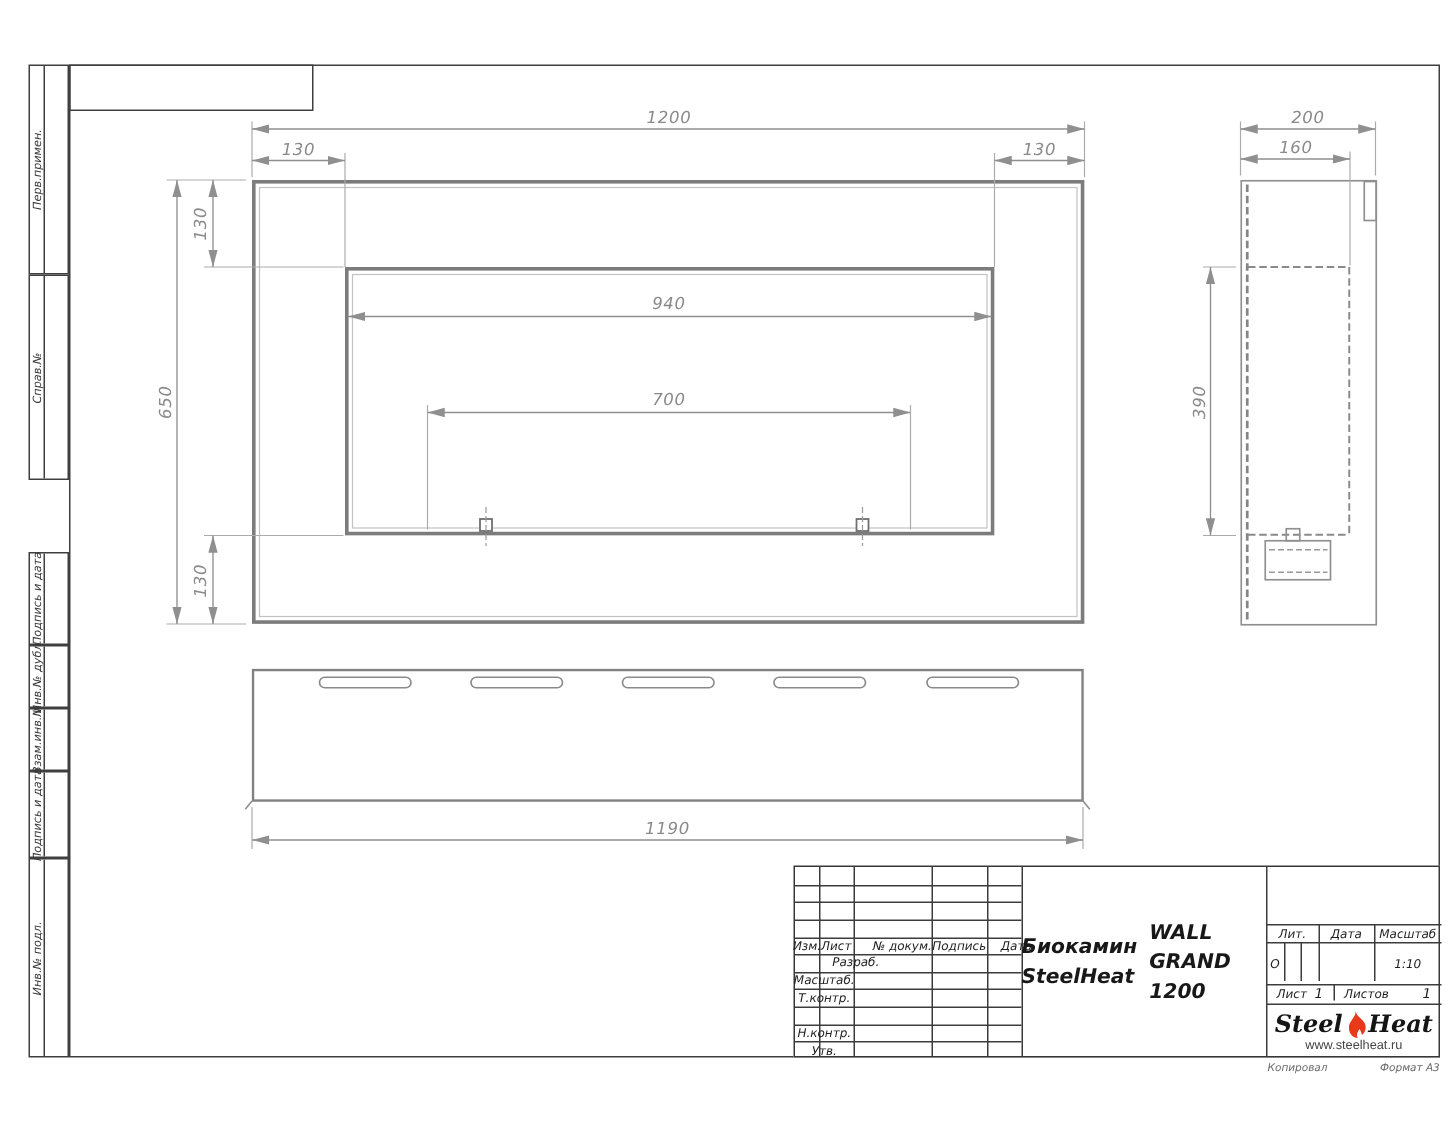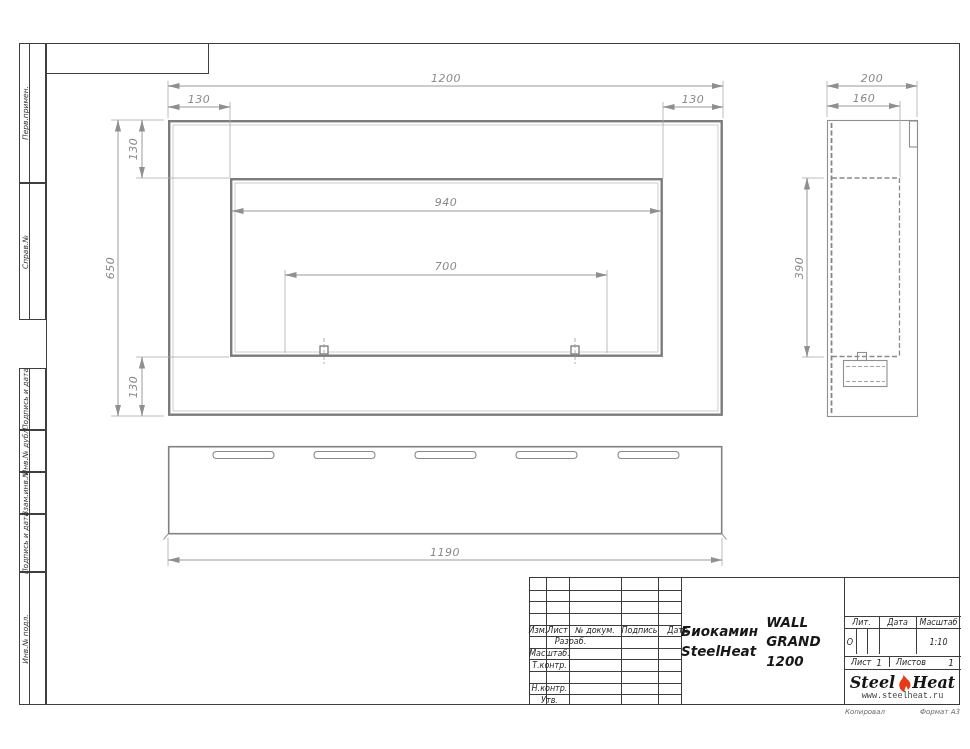--- a/index.html
+++ b/index.html
@@ -42,21 +42,21 @@
              font-style:italic;font-weight:700;font-size:13.5px;line-height:1.45;color:#181818;}
   .val{font-size:9px;}
   .flexcell{position:absolute;display:flex;align-items:center;justify-content:space-between;
             padding:0 7px;box-sizing:border-box;font-style:italic;font-size:8px;}
   
   .logo{position:absolute;left:314px;top:91px;width:117px;height:37px;display:flex;
         flex-direction:column;align-items:center;justify-content:center;}
   .logo-row{display:flex;align-items:center;font-family:"DejaVu Serif",serif;
             font-style:italic;font-weight:bold;font-size:16px;color:#151515;line-height:1;}
   .logo-row svg{margin:0 1px -2px 1px;}
-  .logo-site{font-size:8.5px;color:#444;margin-top:0px;font-family:Liberation Mono, monospace;}
+  .logo-site{font-size:8.5px;color:#444;margin-top:0px;font-family:Liberation Sans, sans-serif;}
   .below{position:absolute;font-style:italic;font-size:7px;color:#6a6a6a;}
 </style>
 </head>
 <body>
 
 <div class="sheet">
 
   <div class="mbox" style="top:43px;height:140px;">
     <div class="div"></div>
     <span class="vtext">Перв.примен.</span>
@@ -207,21 +207,21 @@
     <div class="h" style="left:0;width:151px;top:46.5px;"></div>
     <div class="h" style="left:0;width:151px;top:58.2px;"></div>
     <div class="h" style="left:0;width:151px;top:69.8px;"></div>
     <div class="h" style="left:0;width:151px;top:81.4px;"></div>
     <div class="h" style="left:0;width:151px;top:93.1px;"></div>
     <div class="h" style="left:0;width:151px;top:104.7px;"></div>
     <div class="h" style="left:0;width:151px;top:116.3px;"></div>
 
     <div class="cell" style="left:0;top:46.5px;width:16px;height:12px;">Изм.</div>
     <div class="cell" style="left:16px;top:46.5px;width:23px;height:12px;">Лист</div>
-    <div class="cell" style="left:39px;top:46.5px;width:52px;height:12px;">№ докум.</div>
+    <div class="cell" style="left:39px;top:46.5px;width:33px;height:12px;padding-left:16px;">№ докум.</div>
     <div class="cell" style="left:91px;top:46.5px;width:37px;height:12px;">Подпись</div>
     <div class="cell" style="left:136px;top:46.5px;width:23px;height:12px;">Дата</div>
 
     <div class="cell" style="left:0;top:58.2px;width:39px;height:11.6px;margin-left:21px;">Разраб.</div>
     <div class="cell" style="left:0;top:69.8px;width:39px;height:11.6px;">Масштаб.</div>
     <div class="cell" style="left:0;top:81.4px;width:39px;height:11.6px;">Т.контр.</div>
     <div class="cell" style="left:0;top:104.7px;width:39px;height:11.6px;">Н.контр.</div>
     <div class="cell" style="left:0;top:116.3px;width:39px;height:11.6px;">Утв.</div>
 
     <div class="title">

